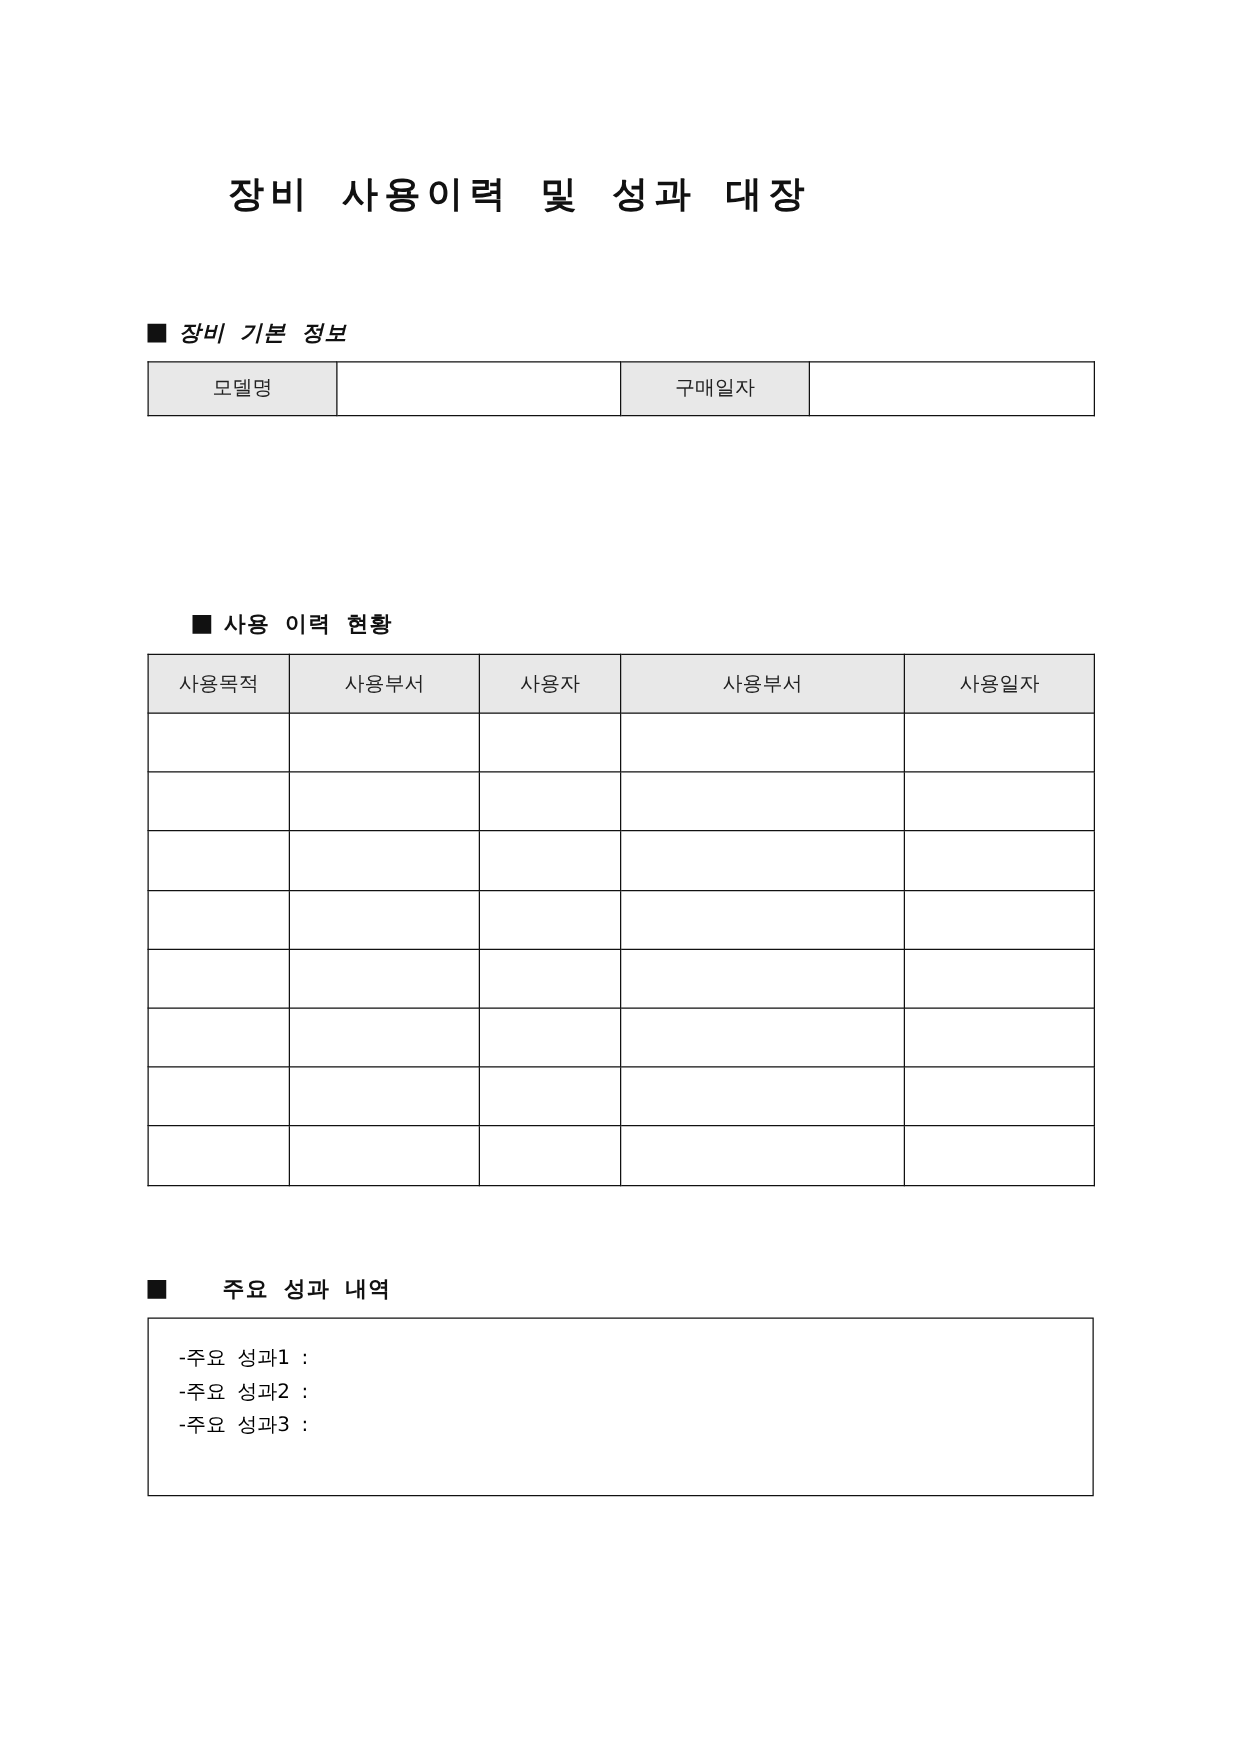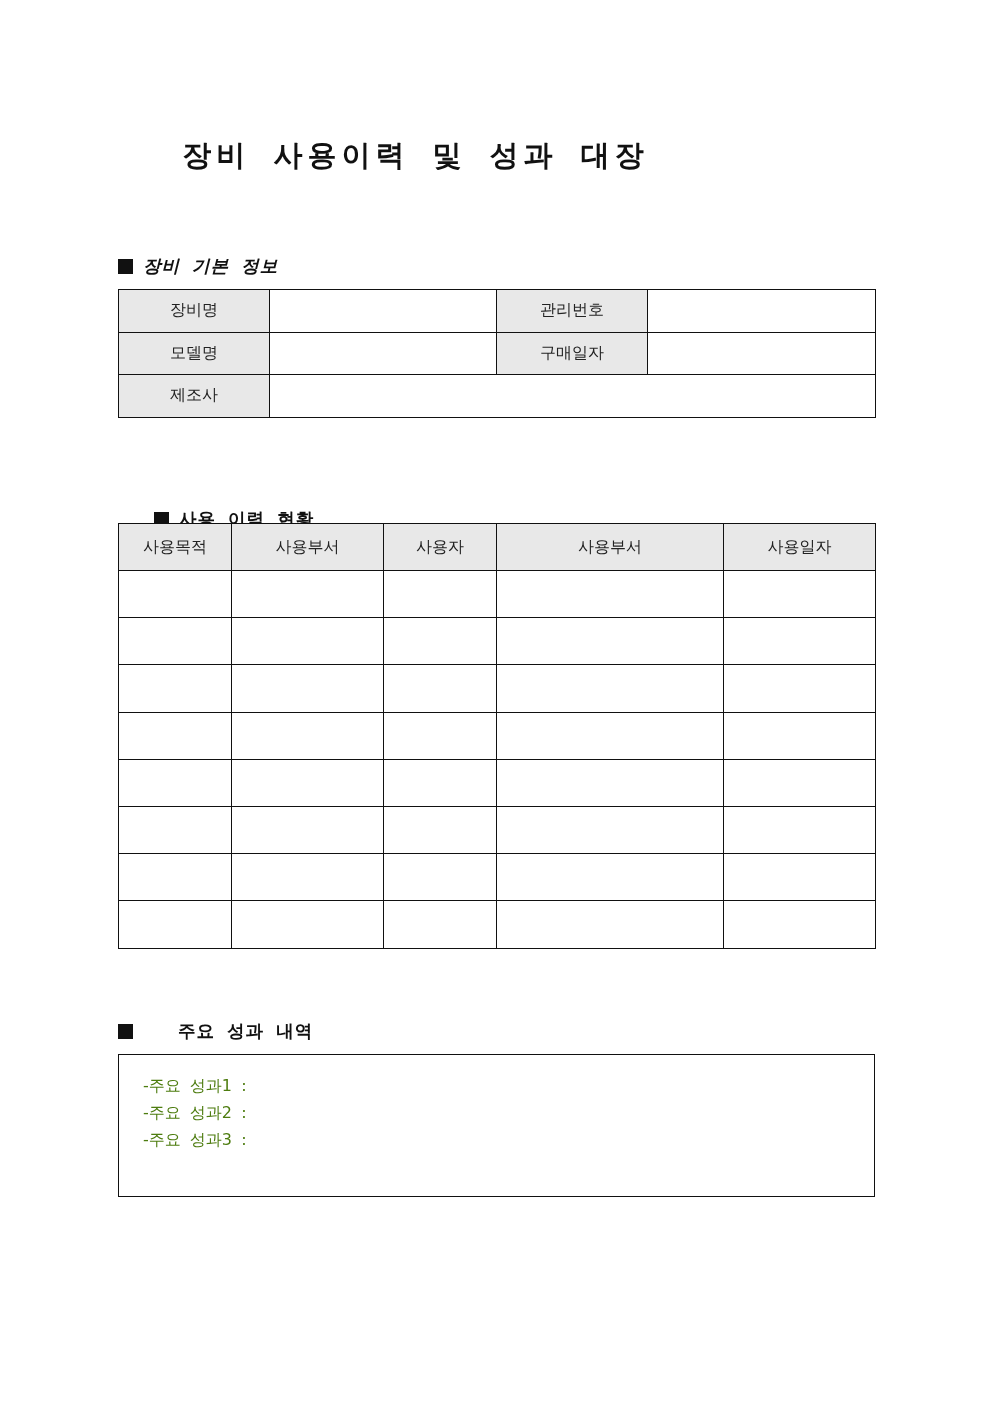--- a/index.html
+++ b/index.html
@@ -9,60 +9,50 @@
   .square { display: inline-block; width: 15px; height: 15px; background: #111; margin-right: 10px; }
   table { position: absolute; border-collapse: collapse; table-layout: fixed; }
   td, th { border: 1px solid #111; padding: 0; font-weight: normal; font-size: 16px; text-align: center; color: #222; }
   .label { background: #e8e8e8; }
   #info { left: 118px; top: 289px; width: 757px; }
   #info tr { height: 42.5px; }
   #usage { left: 118px; top: 523px; width: 757px; }
   #usage thead tr { height: 47px; }
   #usage tbody tr { height: 47.2px; }
   .box { position: absolute; left: 118px; top: 1054px; width: 755px; height: 141px; border: 1px solid #111; }
-  .box-line { position: absolute; left: 24px; font-size: 16px; color: #4d7c0f; word-spacing: 4px; }
+  .box-line { position: absolute; left: 24px; font-size: 16px; color: #000000; word-spacing: 4px; }
 </style>
 </head>
 <body>
 
 <div class="title">장비 사용이력 및 성과 대장</div>
 
 <div class="section-heading" style="top:254px;font-style:italic;">
   <span class="square"></span>
   <span>장비 기본 정보</span>
 </div>
 
 <table id="info">
   <colgroup>
     <col style="width:151px">
       <col style="width:227px">
       <col style="width:151px">
       <col style="width:228px">
   </colgroup>
   <tbody>
-      <tr>
-    <td class="label">장비명</td>
-    <td></td>
-    <td class="label">관리번호</td>
-    <td></td>
-  </tr>
   <tr>
     <td class="label">모델명</td>
     <td></td>
     <td class="label">구매일자</td>
     <td></td>
   </tr>
-  <tr>
-    <td class="label">제조사</td>
-    <td colspan="3"></td>
-  </tr>
 </tbody>
   </table>
 
-<div class="section-heading" style="top:507px;padding-left:36px;">
+<div class="section-heading" style="top:487px;padding-left:36px;">
   <span class="square"></span>
   <span>사용 이력 현황</span>
 </div>
 
 <table id="usage">
   <colgroup>
     <col style="width:113px">
       <col style="width:152px">
       <col style="width:113px">
       <col style="width:227px">

